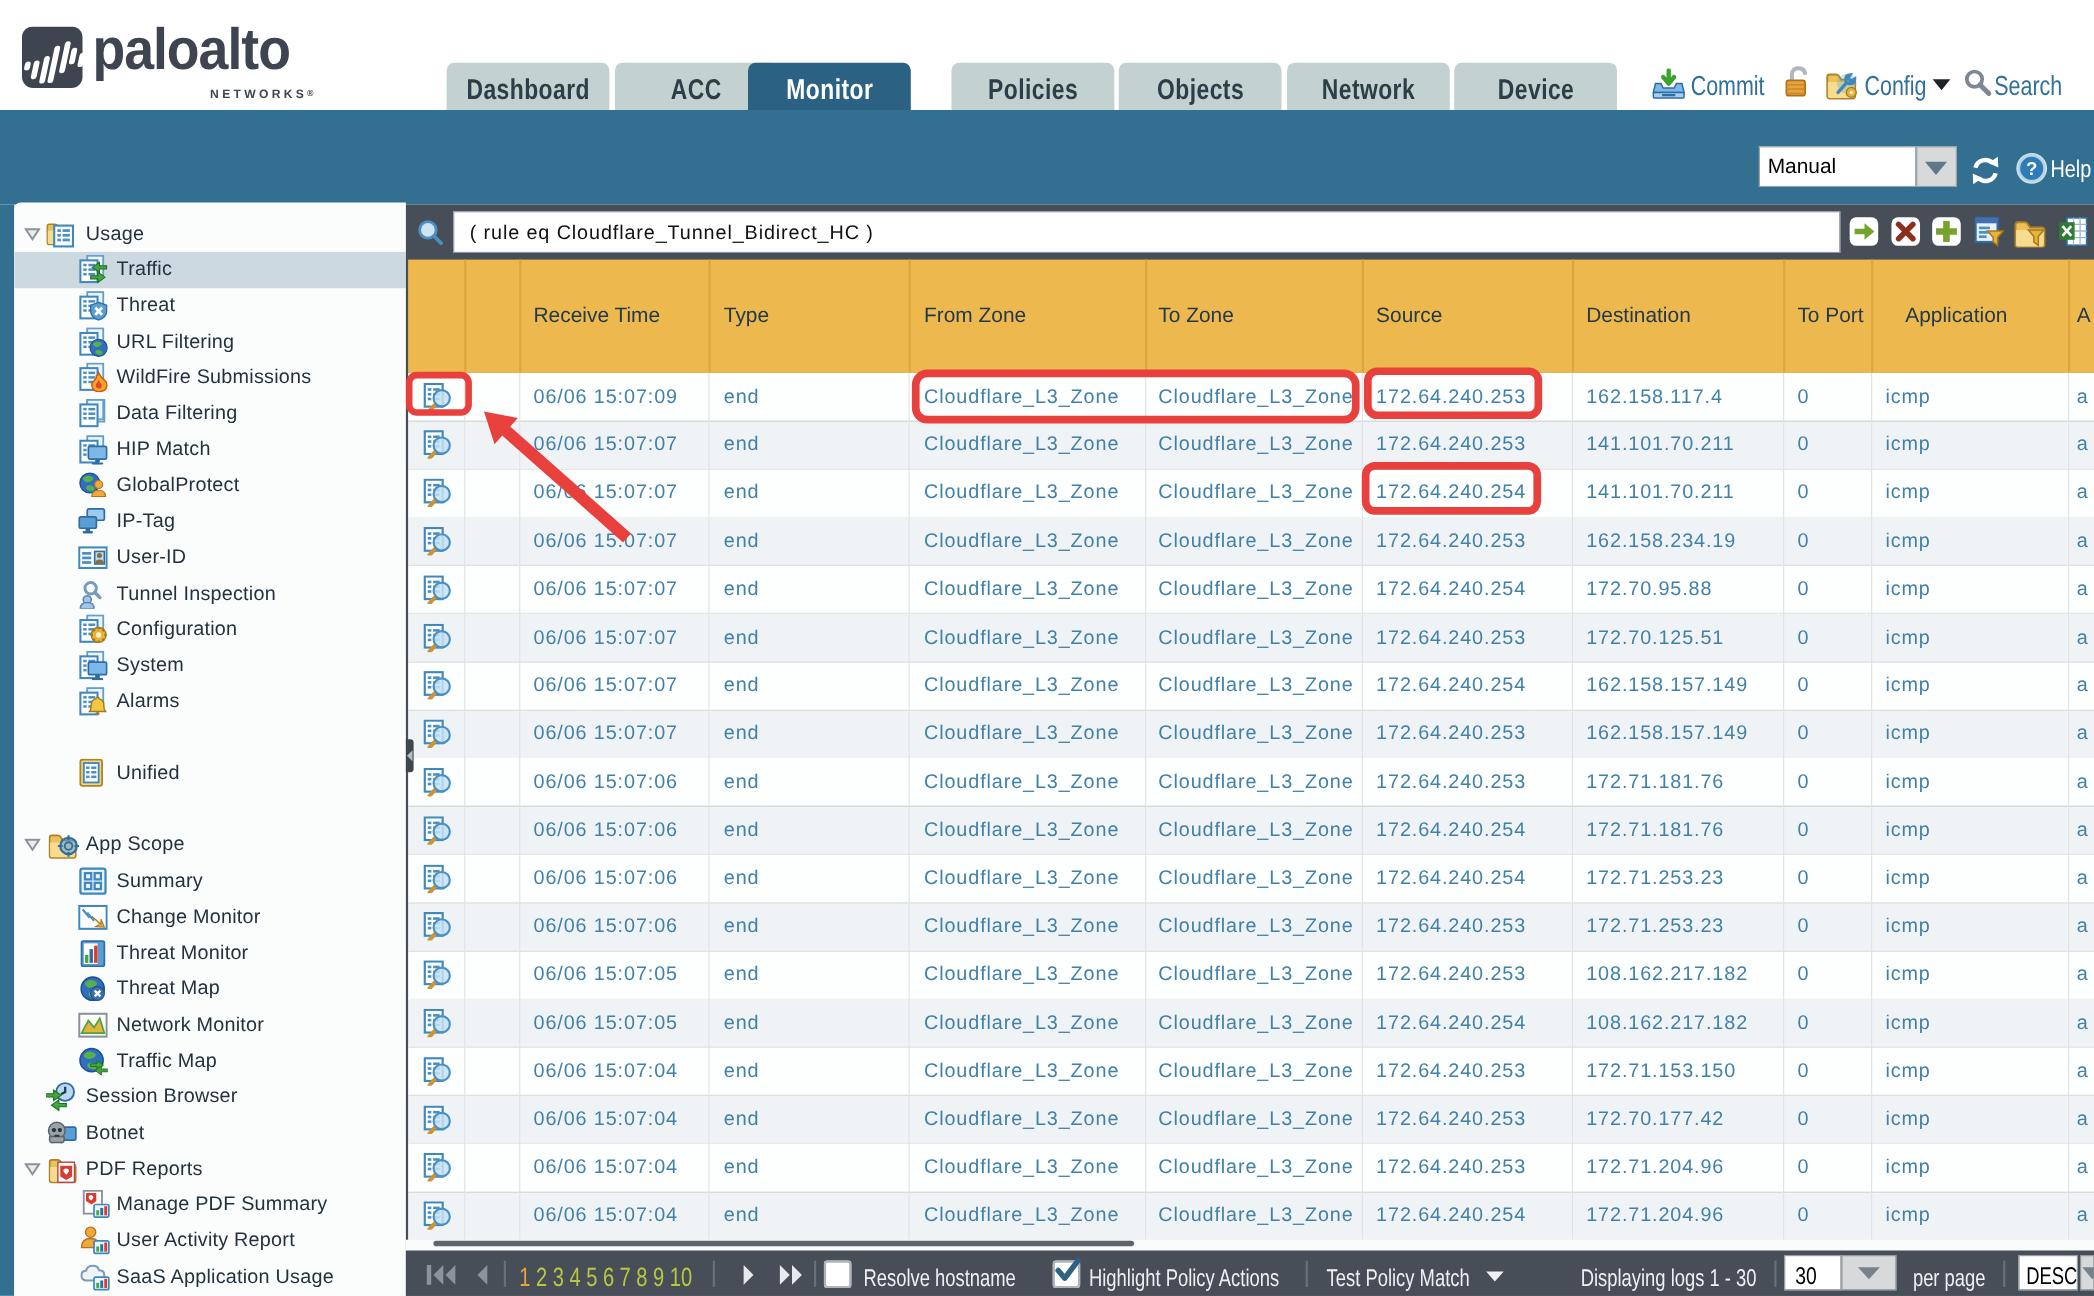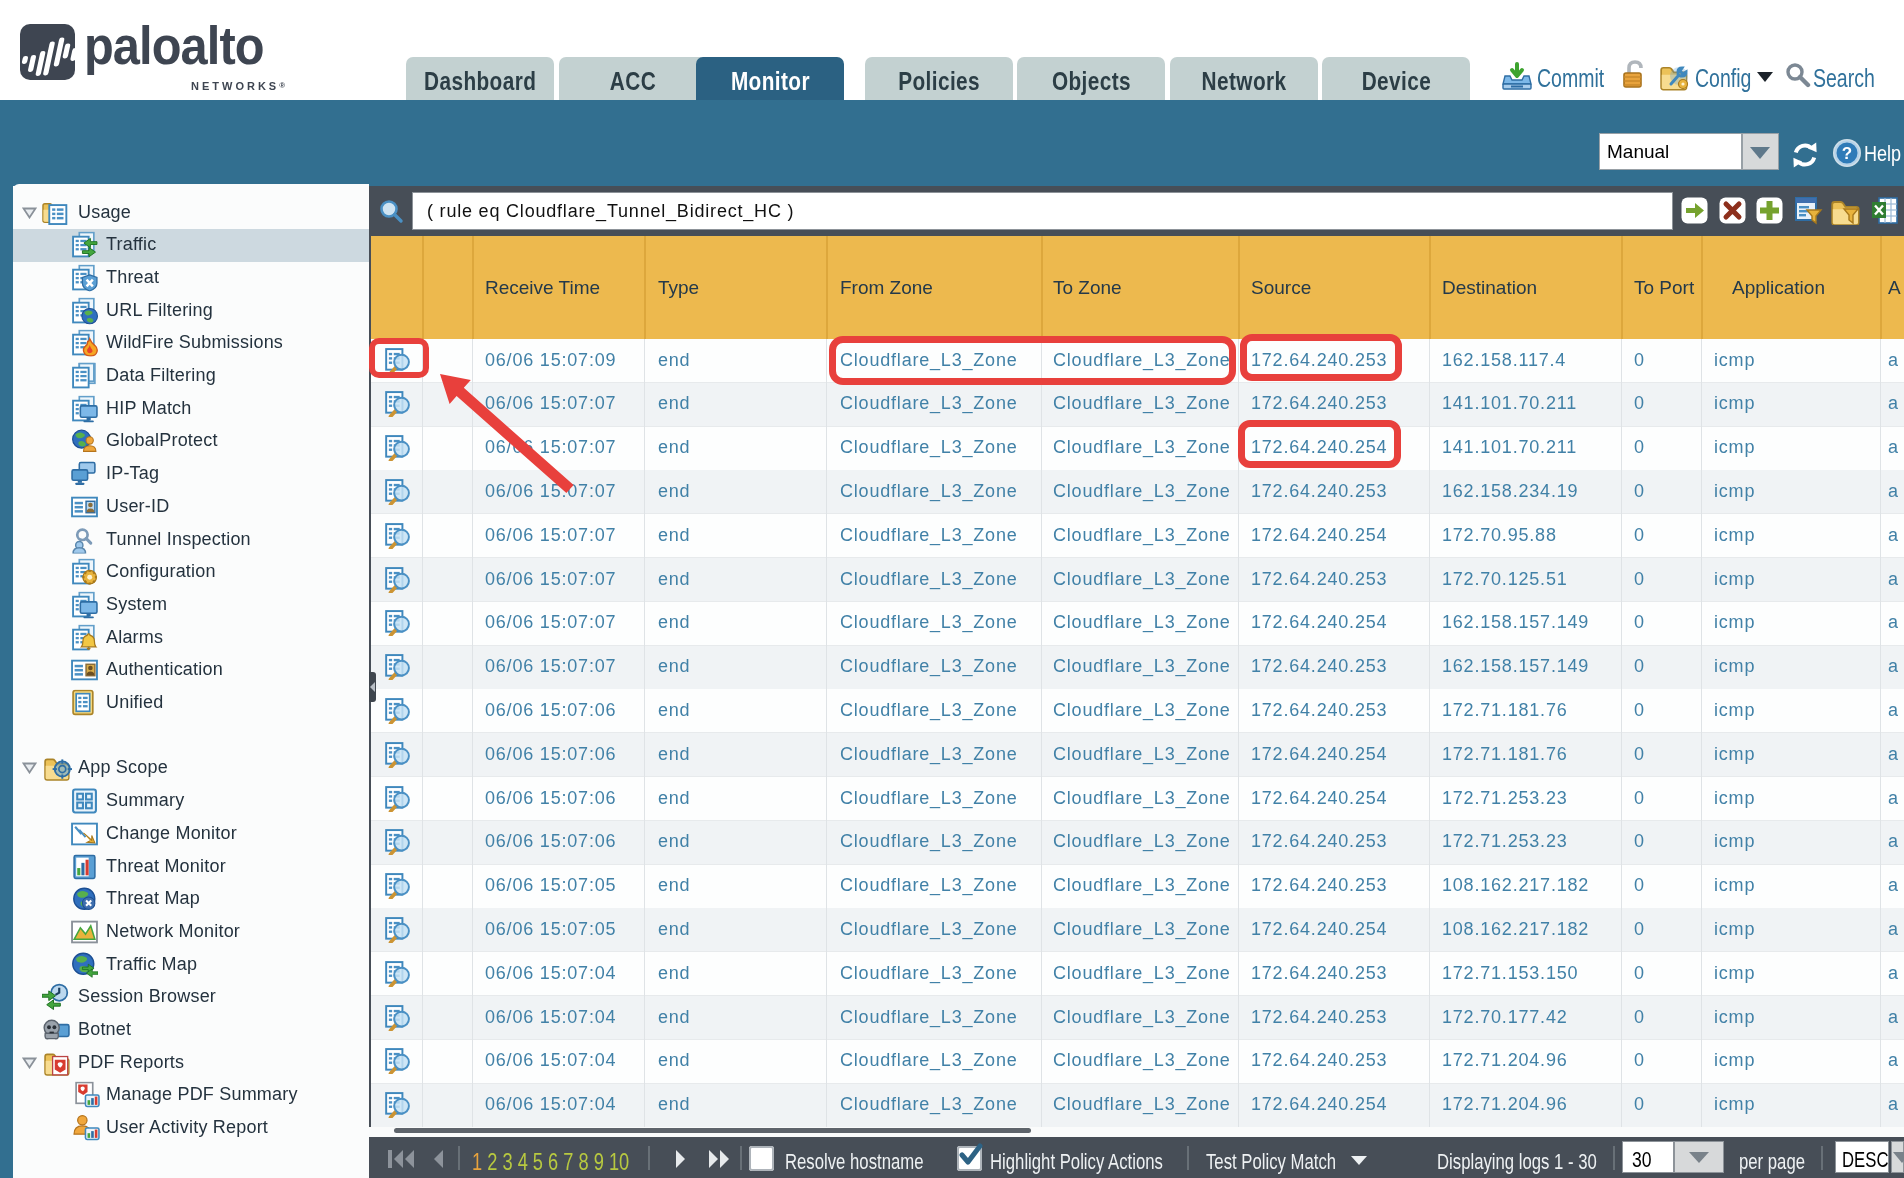--- a/index.html
+++ b/index.html
@@ -62,21 +62,21 @@
     <rect x="42.4" y="13.5" width="5.2" height="29" rx="2.4"></rect>
     <rect x="49.6" y="19.5" width="5.2" height="15" rx="2.4"></rect>
     <rect x="57.9" y="24" width="5.2" height="13" rx="2.4"></rect>
   </g>
 </svg>
 <div class="lbl" style="left:84px;top:15px;font-size:53px;font-weight:700;color:#3e4551;transform:scaleX(0.92);letter-spacing:-1px">paloalto</div>
 <div class="lbl" style="left:191px;top:80px;font-size:11px;font-weight:700;color:#3e4551;letter-spacing:3px">NETWORKS<span style="font-size:8px;vertical-align:2px">®</span></div>
 
 <div class="tab" style="left:406px"><span>Dashboard</span></div>
 <div class="tab" style="left:559px"><span>ACC</span></div>
-<div class="tab active" style="left:696px"><span>Monitor</span></div>
+<div class="tab active" style="left:680px"><span>Monitor</span></div>
 <div class="tab" style="left:865px"><span>Policies</span></div>
 <div class="tab" style="left:1017px"><span>Objects</span></div>
 <div class="tab" style="left:1170px"><span>Network</span></div>
 <div class="tab" style="left:1322px"><span>Device</span></div>
 
 <svg class="abs" style="left:1502px;top:62px" width="30" height="30" viewBox="0 0 30 30">
     <path d="M15,2 L15,12 M10,8 L15,14 L20,8" fill="none" stroke="#3da32f" stroke-width="4" stroke-linecap="round" stroke-linejoin="round"></path>
     <path d="M3,14 L8,14 L10,18 L20,18 L22,14 L27,14 L29,22 L1,22 Z" fill="#7db8e8" stroke="#2e6da4" stroke-width="1.4"></path>
     <rect x="1" y="22" width="28" height="5" rx="1" fill="#a9cdec" stroke="#2e6da4" stroke-width="1.4"></rect>
     <line x1="9" y1="24.5" x2="21" y2="24.5" stroke="#2e6da4" stroke-width="2"></line>
@@ -329,32 +329,20 @@
   <div class="ti" style="top:437.1px">
     <svg class="ic" style="left:58px" width="27" height="27" viewBox="0 0 26 26">
         <use href="#pgbase"></use>
         <g transform="translate(10,9)">
           <path d="M7,0 Q8.5,0 8.5,1.5 Q12.5,2.5 12.5,7 Q12.5,11 14,12.5 L0,12.5 Q1.5,11 1.5,7 Q1.5,2.5 5.5,1.5 Q5.5,0 7,0 Z" fill="#f2c744" stroke="#a8791c" stroke-width="1.2"></path>
           <path d="M5,13.5 Q5,15.5 7,15.5 Q9,15.5 9,13.5 Z" fill="#a8791c"></path>
         </g>
       </svg>
     <span class="tx" style="left:93px">Alarms</span>
   </div>
-  <div class="ti" style="top:469.8px">
-    <svg class="ic" style="left:58px" width="27" height="27" viewBox="0 0 26 26">
-        <rect x="1" y="4" width="24" height="18" fill="#ffffff" stroke="#3f88bd" stroke-width="1.8"></rect>
-        <rect x="3.5" y="8" width="8" height="2.4" fill="#4a90c4"></rect>
-        <rect x="3.5" y="12" width="8" height="2.4" fill="#4a90c4"></rect>
-        <rect x="3.5" y="16" width="8" height="2.4" fill="#4a90c4"></rect>
-        <rect x="14.5" y="7.5" width="8.5" height="11" fill="#d8ac48" stroke="#8a6d3b" stroke-width="1.4"></rect>
-        <circle cx="18.7" cy="11" r="2.2" fill="#6b4e22"></circle>
-        <path d="M15,18 Q15,14.5 18.7,14.5 Q22.5,14.5 22.5,18 Z" fill="#6b4e22"></path>
-      </svg>
-    <span class="tx" style="left:93px">Authentication</span>
-  </div>
   <div class="ti" style="top:502.5px">
     <svg class="ic" style="left:58px" width="27" height="27" viewBox="0 0 26 26">
         <g transform="translate(2,1)">
           <rect x="0" y="0" width="19" height="23" rx="2" fill="#f4d77c" stroke="#ab8428" stroke-width="1.6"></rect>
           <rect x="3" y="3" width="13" height="17" fill="#ffffff" stroke="#3f88bd" stroke-width="1.6"></rect>
           <rect x="5" y="6" width="3" height="2.2" fill="#4a90c4"></rect>
           <rect x="9.5" y="6" width="4.5" height="2.2" fill="#4a90c4"></rect>
           <rect x="5" y="10" width="3" height="2.2" fill="#4a90c4"></rect>
           <rect x="9.5" y="10" width="4.5" height="2.2" fill="#4a90c4"></rect>
           <rect x="5" y="14" width="3" height="2.2" fill="#4a90c4"></rect>
@@ -494,20 +482,30 @@
   <div class="ti" style="top:927.6px">
     <svg class="ic" style="left:60px" width="27" height="27" viewBox="0 0 26 26">
         <circle cx="9" cy="5.5" r="4.5" fill="#f0a73c" stroke="#b5741c" stroke-width="1.2"></circle>
         <path d="M1,19 Q1,11 9,11 Q17,11 17,19 Z" fill="#f0a73c" stroke="#b5741c" stroke-width="1.2"></path>
         <rect x="12" y="13" width="13" height="11" rx="1.5" fill="#eaf4fb" stroke="#3f88bd" stroke-width="1.5"></rect>
         <rect x="14" y="18" width="2.5" height="4.5" fill="#44a63e"></rect>
         <rect x="17.5" y="16" width="2.5" height="6.5" fill="#2e6da4"></rect>
         <rect x="21" y="14.5" width="2.5" height="8" fill="#d83c30"></rect>
       </svg>
     <span class="tx" style="left:93px">User Activity Report</span>
+  </div>
+  <div class="ti" style="top:960.3px">
+    <svg class="ic" style="left:60px" width="27" height="27" viewBox="0 0 26 26">
+        <path d="M6,16 Q1,16 1,11.5 Q1,7.5 5,7.5 Q6,3 11,3 Q15.5,3 16.5,7 Q21,7 21,11.5 Q21,16 16,16 Z" fill="#eef4f8" stroke="#7d9bb8" stroke-width="1.8"></path>
+        <rect x="12" y="13" width="13" height="11" rx="1.5" fill="#eaf4fb" stroke="#3f88bd" stroke-width="1.5"></rect>
+        <rect x="14" y="18" width="2.5" height="4.5" fill="#44a63e"></rect>
+        <rect x="17.5" y="16" width="2.5" height="6.5" fill="#2e6da4"></rect>
+        <rect x="21" y="14.5" width="2.5" height="8" fill="#d83c30"></rect>
+      </svg>
+    <span class="tx" style="left:93px">SaaS Application Usage</span>
   </div>
 </div>
 
 <div id="main"></div>
 <svg class="abs" style="left:378px;top:198px" width="28" height="28" viewBox="0 0 28 28">
     <circle cx="11" cy="11" r="7.5" fill="#cfe4f2" stroke="#4a90c4" stroke-width="2.6"></circle>
     <path d="M16.5,16.5 L23,23" stroke="#4a90c4" stroke-width="3.4" stroke-linecap="round"></path>
   </svg>
 <div id="searchinput">( rule eq Cloudflare_Tunnel_Bidirect_HC )</div>
 

